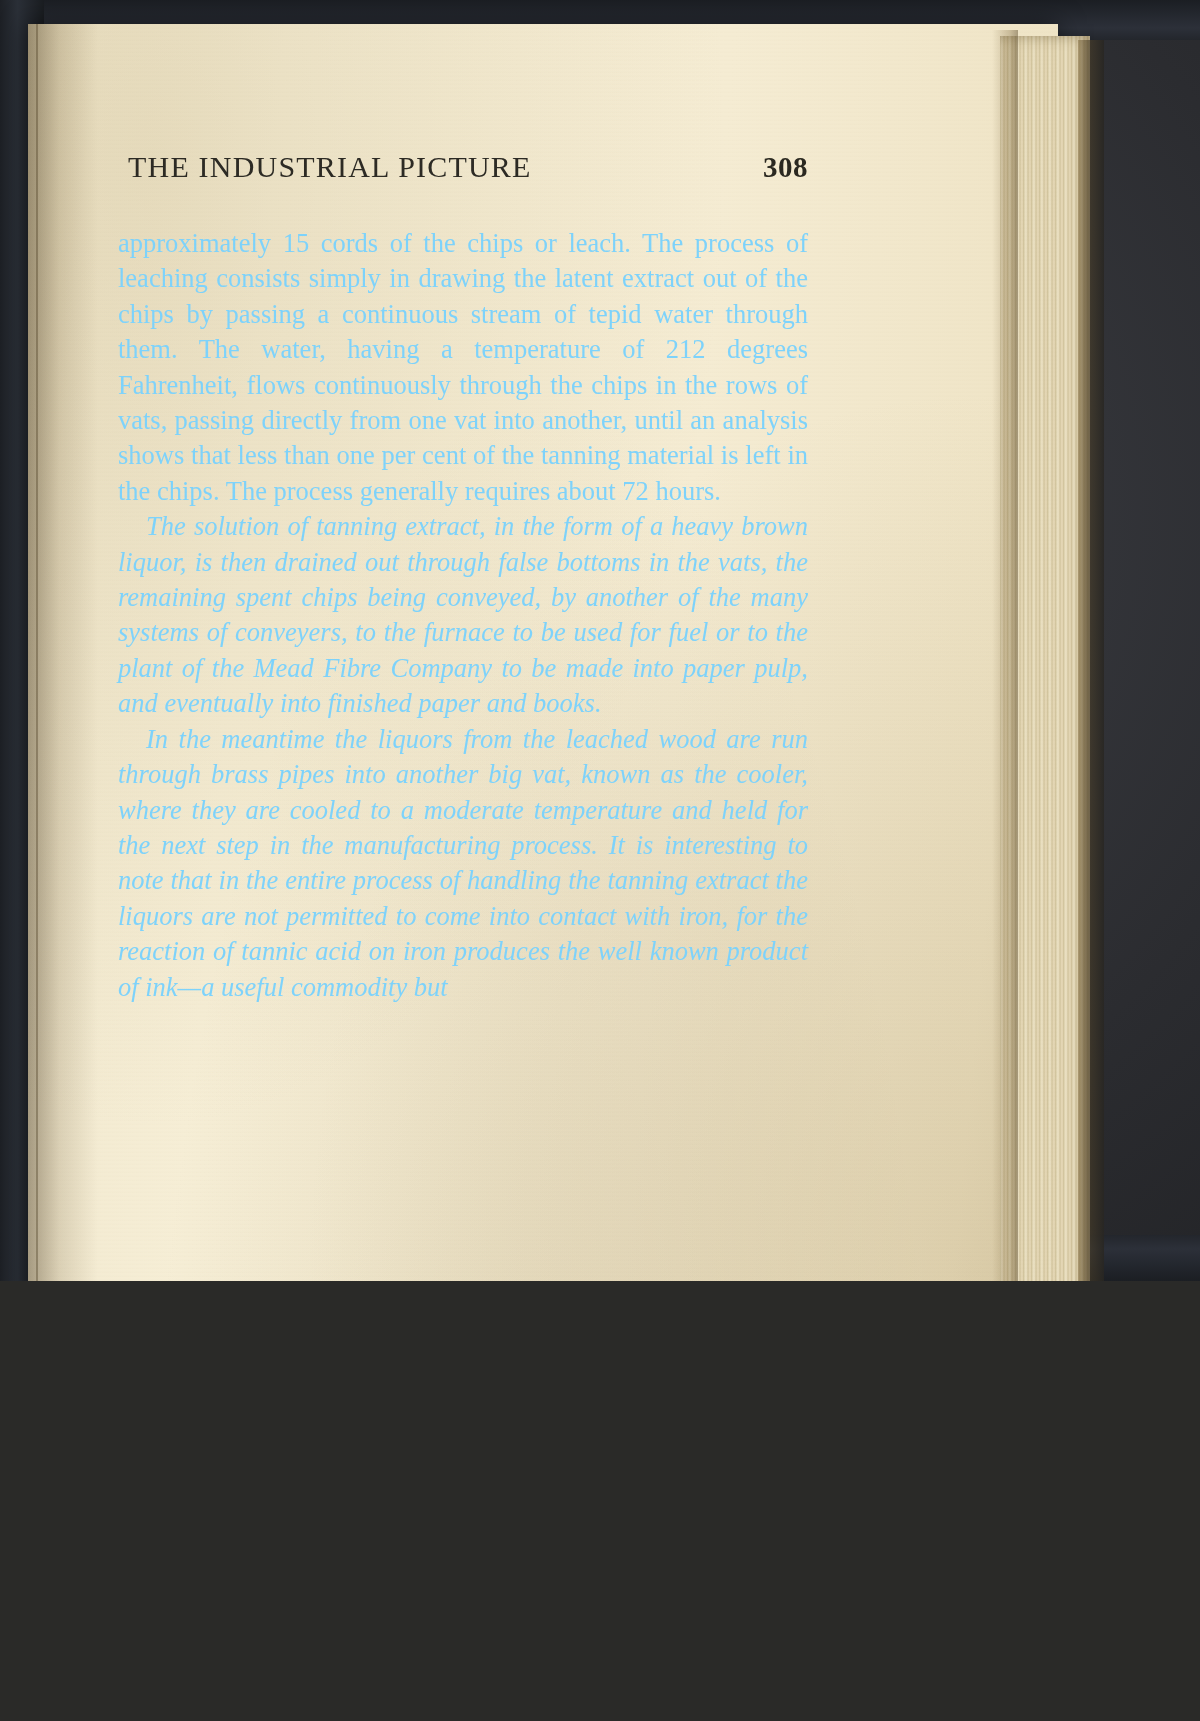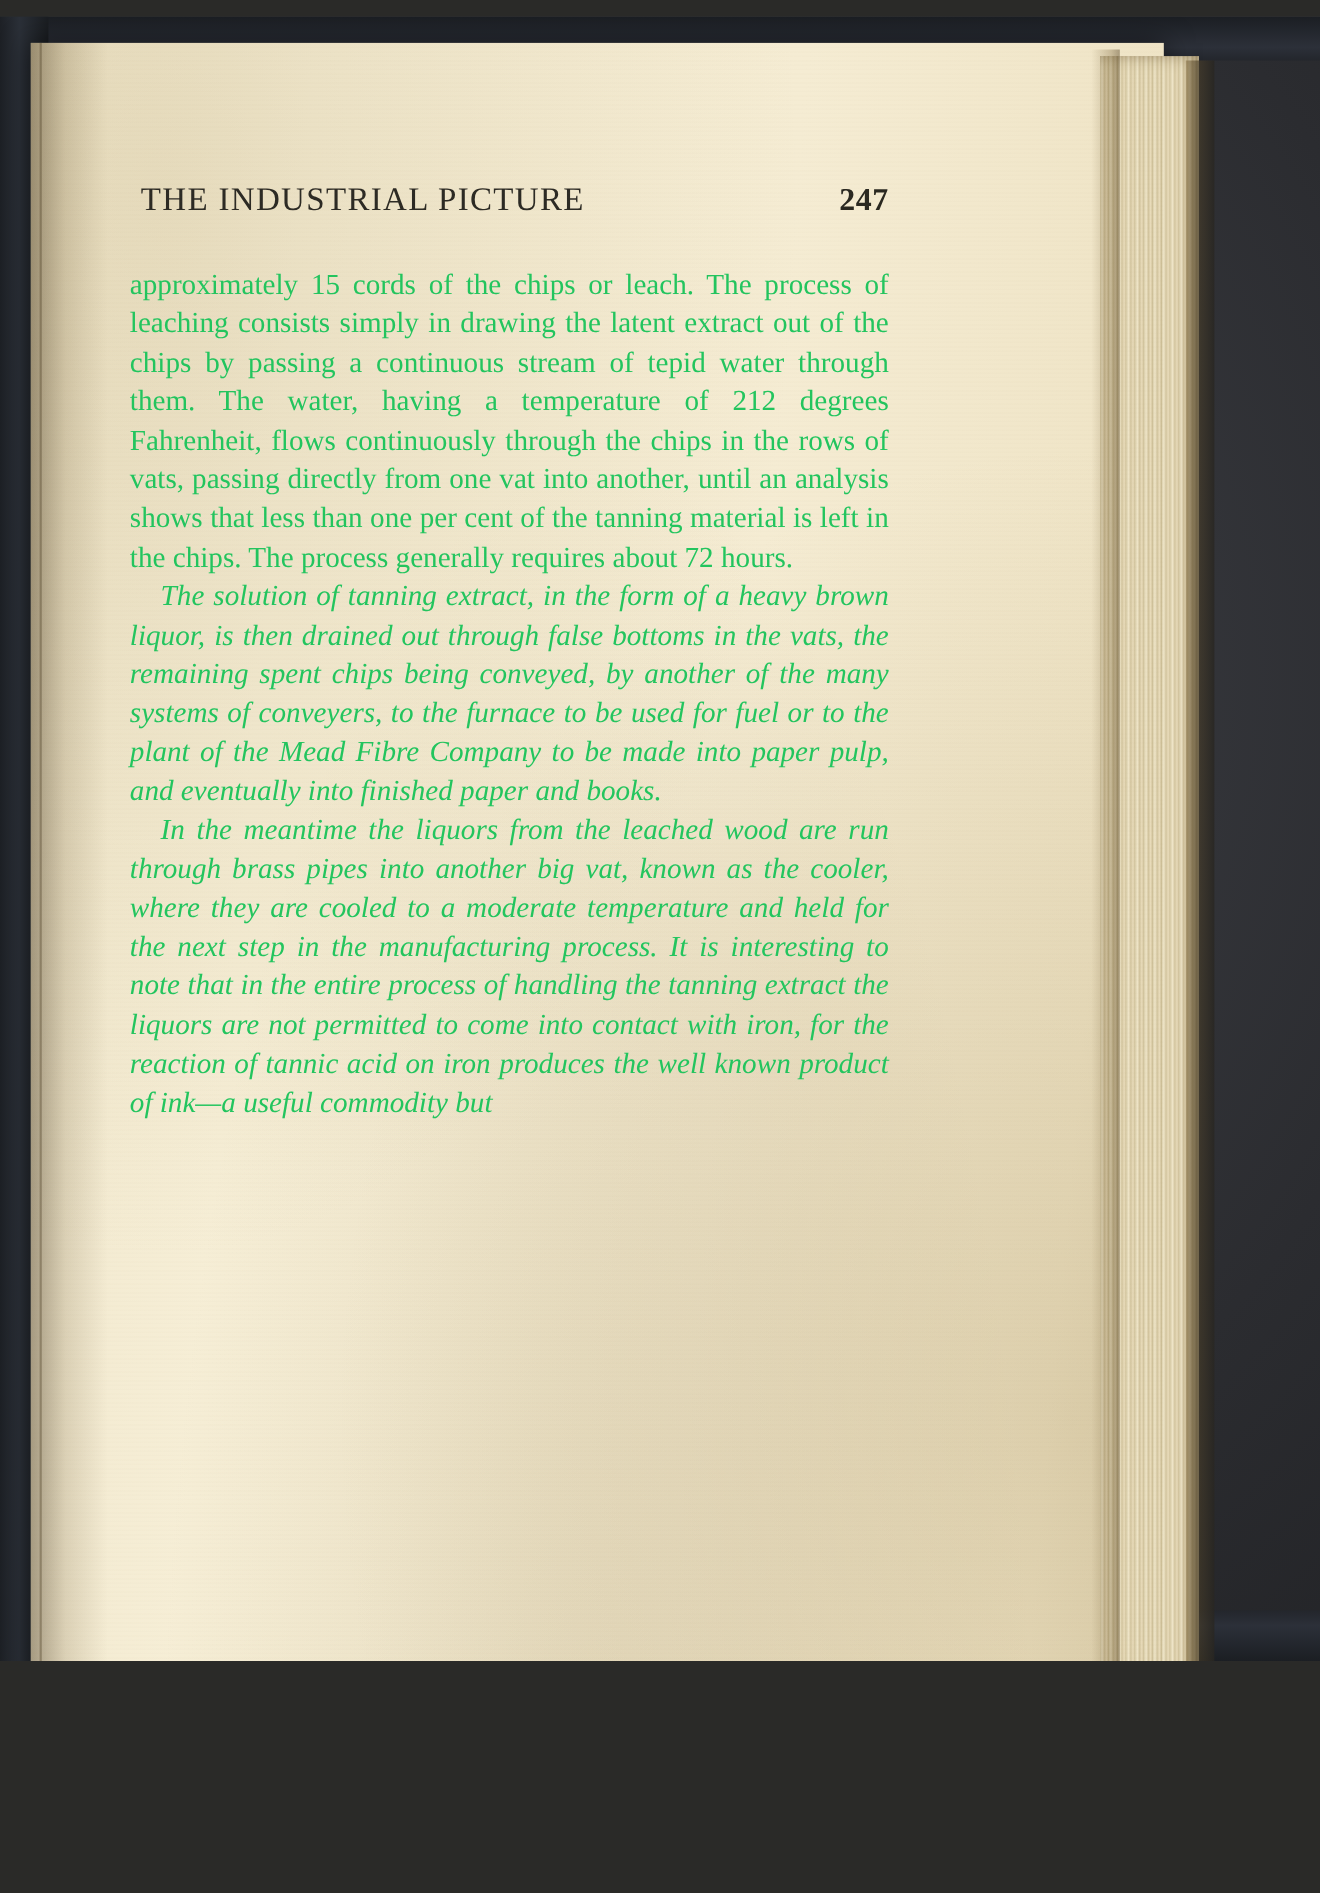--- a/index.html
+++ b/index.html
@@ -3,25 +3,24 @@
 <meta charset="utf-8">
 <style>
   html, body {
     margin: 0;
     padding: 0;
     background: #2a2a28;
   }
   #page {
     position: relative;
     width: 1200px;
-    height: 1495px;
+    height: 1281px;
     overflow: hidden;
     background: #3a3a38;
     font-family: "Liberation Serif", serif;
-    margin-top: 15px;
   }
 
   
   .cover-bg {
     position: absolute;
     inset: 0;
     background:
       radial-gradient(ellipse at 60% 40%, #3e4046 0%, #2b2c30 60%, #202124 100%);
   }
 
@@ -150,21 +149,21 @@
     font-size: 29px;
     font-weight: bold;
     color: #2a2820;
     letter-spacing: 0.5px;
   }
 
   p.body-par {
     margin: 0 0 0 0;
     font-size: 26.5px;
     line-height: 35.4px;
-    color: #22c55e;
+    color: #7dd3fc;
     text-align: justify;
     text-justify: inter-word;
     font-family: "Liberation Serif", serif;
     -webkit-hyphens: none;
     hyphens: none;
   }
   p.body-par + p.body-par {
     margin-top: 0;
   }
   p.indent {
@@ -199,21 +198,21 @@
   <div class="fore-edge"></div>
   <div class="fore-edge-shadow"></div>
   <div class="fore-edge-fuzz"></div>
   <div class="gutter-shade"></div>
   <div class="gutter-line"></div>
 
   <div class="text-column">
 
     <div class="running-head">
       <span class="head-title">THE INDUSTRIAL PICTURE</span>
-      <span class="head-folio">247</span>
+      <span class="head-folio">308</span>
     </div>
 
     <p class="body-par">approximately 15 cords of the chips or leach. The process of leaching consists simply in drawing the latent extract out of the chips by passing a continuous stream of tepid water through them. The water, having a temperature of 212 degrees Fahrenheit, flows continuously through the chips in the rows of vats, passing directly from one vat into another, until an analysis shows that less than one per cent of the tanning material is left in the chips.  The process generally requires about 72 hours.</p>
 
     <p class="body-par indent">The solution of tanning extract, in the form of a heavy brown liquor, is then drained out through false bottoms in the vats, the remaining spent chips being conveyed, by another of the many systems of conveyers, to the furnace to be used for fuel or to the plant of the Mead Fibre Company to be made into paper pulp, and eventually into finished paper and books.</p>
 
     <p class="body-par indent">In the meantime the liquors from the leached wood are run through brass pipes into another big vat, known as the cooler, where they are cooled to a moderate temperature and held for the next step in the manufacturing process.  It is interesting to note that in the entire process of handling the tanning extract the liquors are not permitted to come into contact with iron, for the reaction of tannic acid on iron produces the well known product of ink—a useful commodity but</p>
 
   </div>
 

